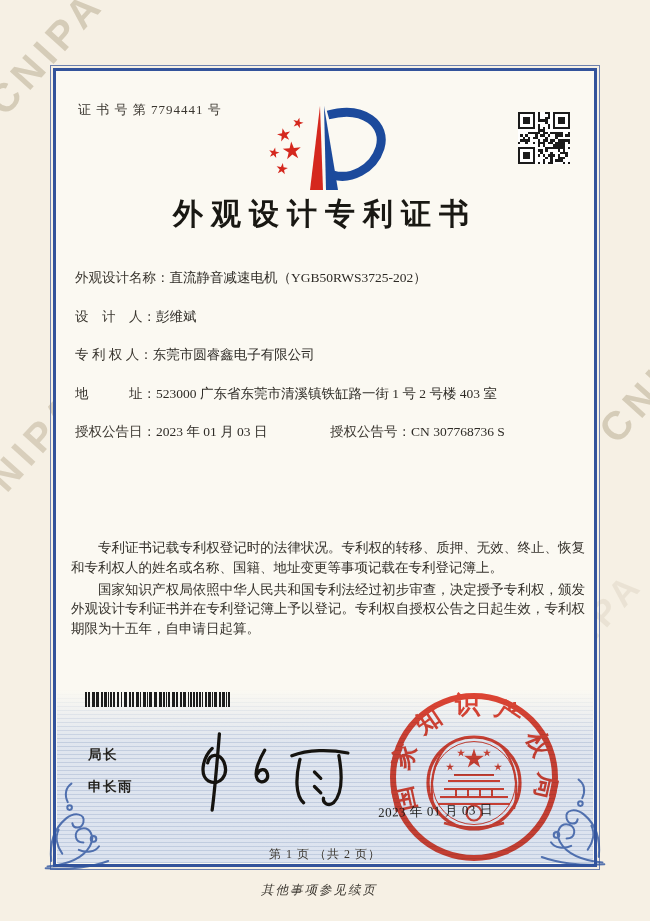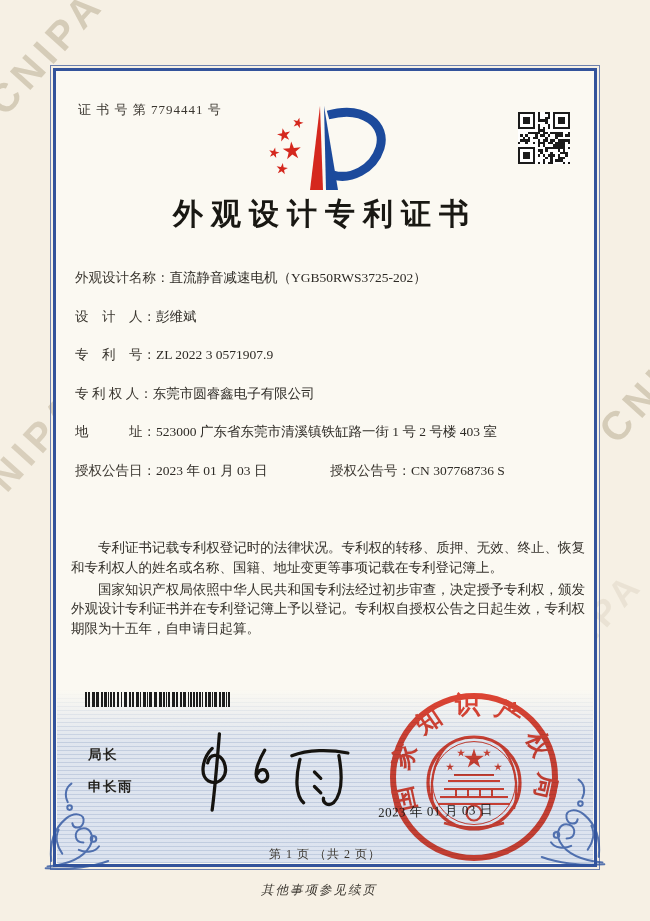--- a/index.html
+++ b/index.html
@@ -285,23 +285,20 @@
   <div class="title">外观设计专利证书</div>
 
   <div class="fields">
     <div class="field-row">
       <span class="f-label">外观设计名称：</span><span class="f-value">直流静音减速电机（YGB50RWS3725-202）</span>
     </div>
     <div class="field-row">
       <span class="f-label">设　计　人：</span><span class="f-value">彭维斌</span>
     </div>
     <div class="field-row">
-      <span class="f-label">专　利　号：</span><span class="f-value">ZL 2022 3 0571907.9</span>
-    </div>
-    <div class="field-row">
       <span class="f-label">专 利 权 人：</span><span class="f-value">东莞市圆睿鑫电子有限公司</span>
     </div>
     <div class="field-row">
       <span class="f-label">地　　　址：</span><span class="f-value">523000 广东省东莞市清溪镇铁缸路一街 1 号 2 号楼 403 室</span>
     </div>
     <div class="field-row">
       <span class="f-label">授权公告日：</span><span class="f-value">2023 年 01 月 03 日</span>
       <span class="pair2"><span class="f-label">授权公告号：</span><span class="f-value">CN 307768736 S</span></span>
     </div>
   </div>

